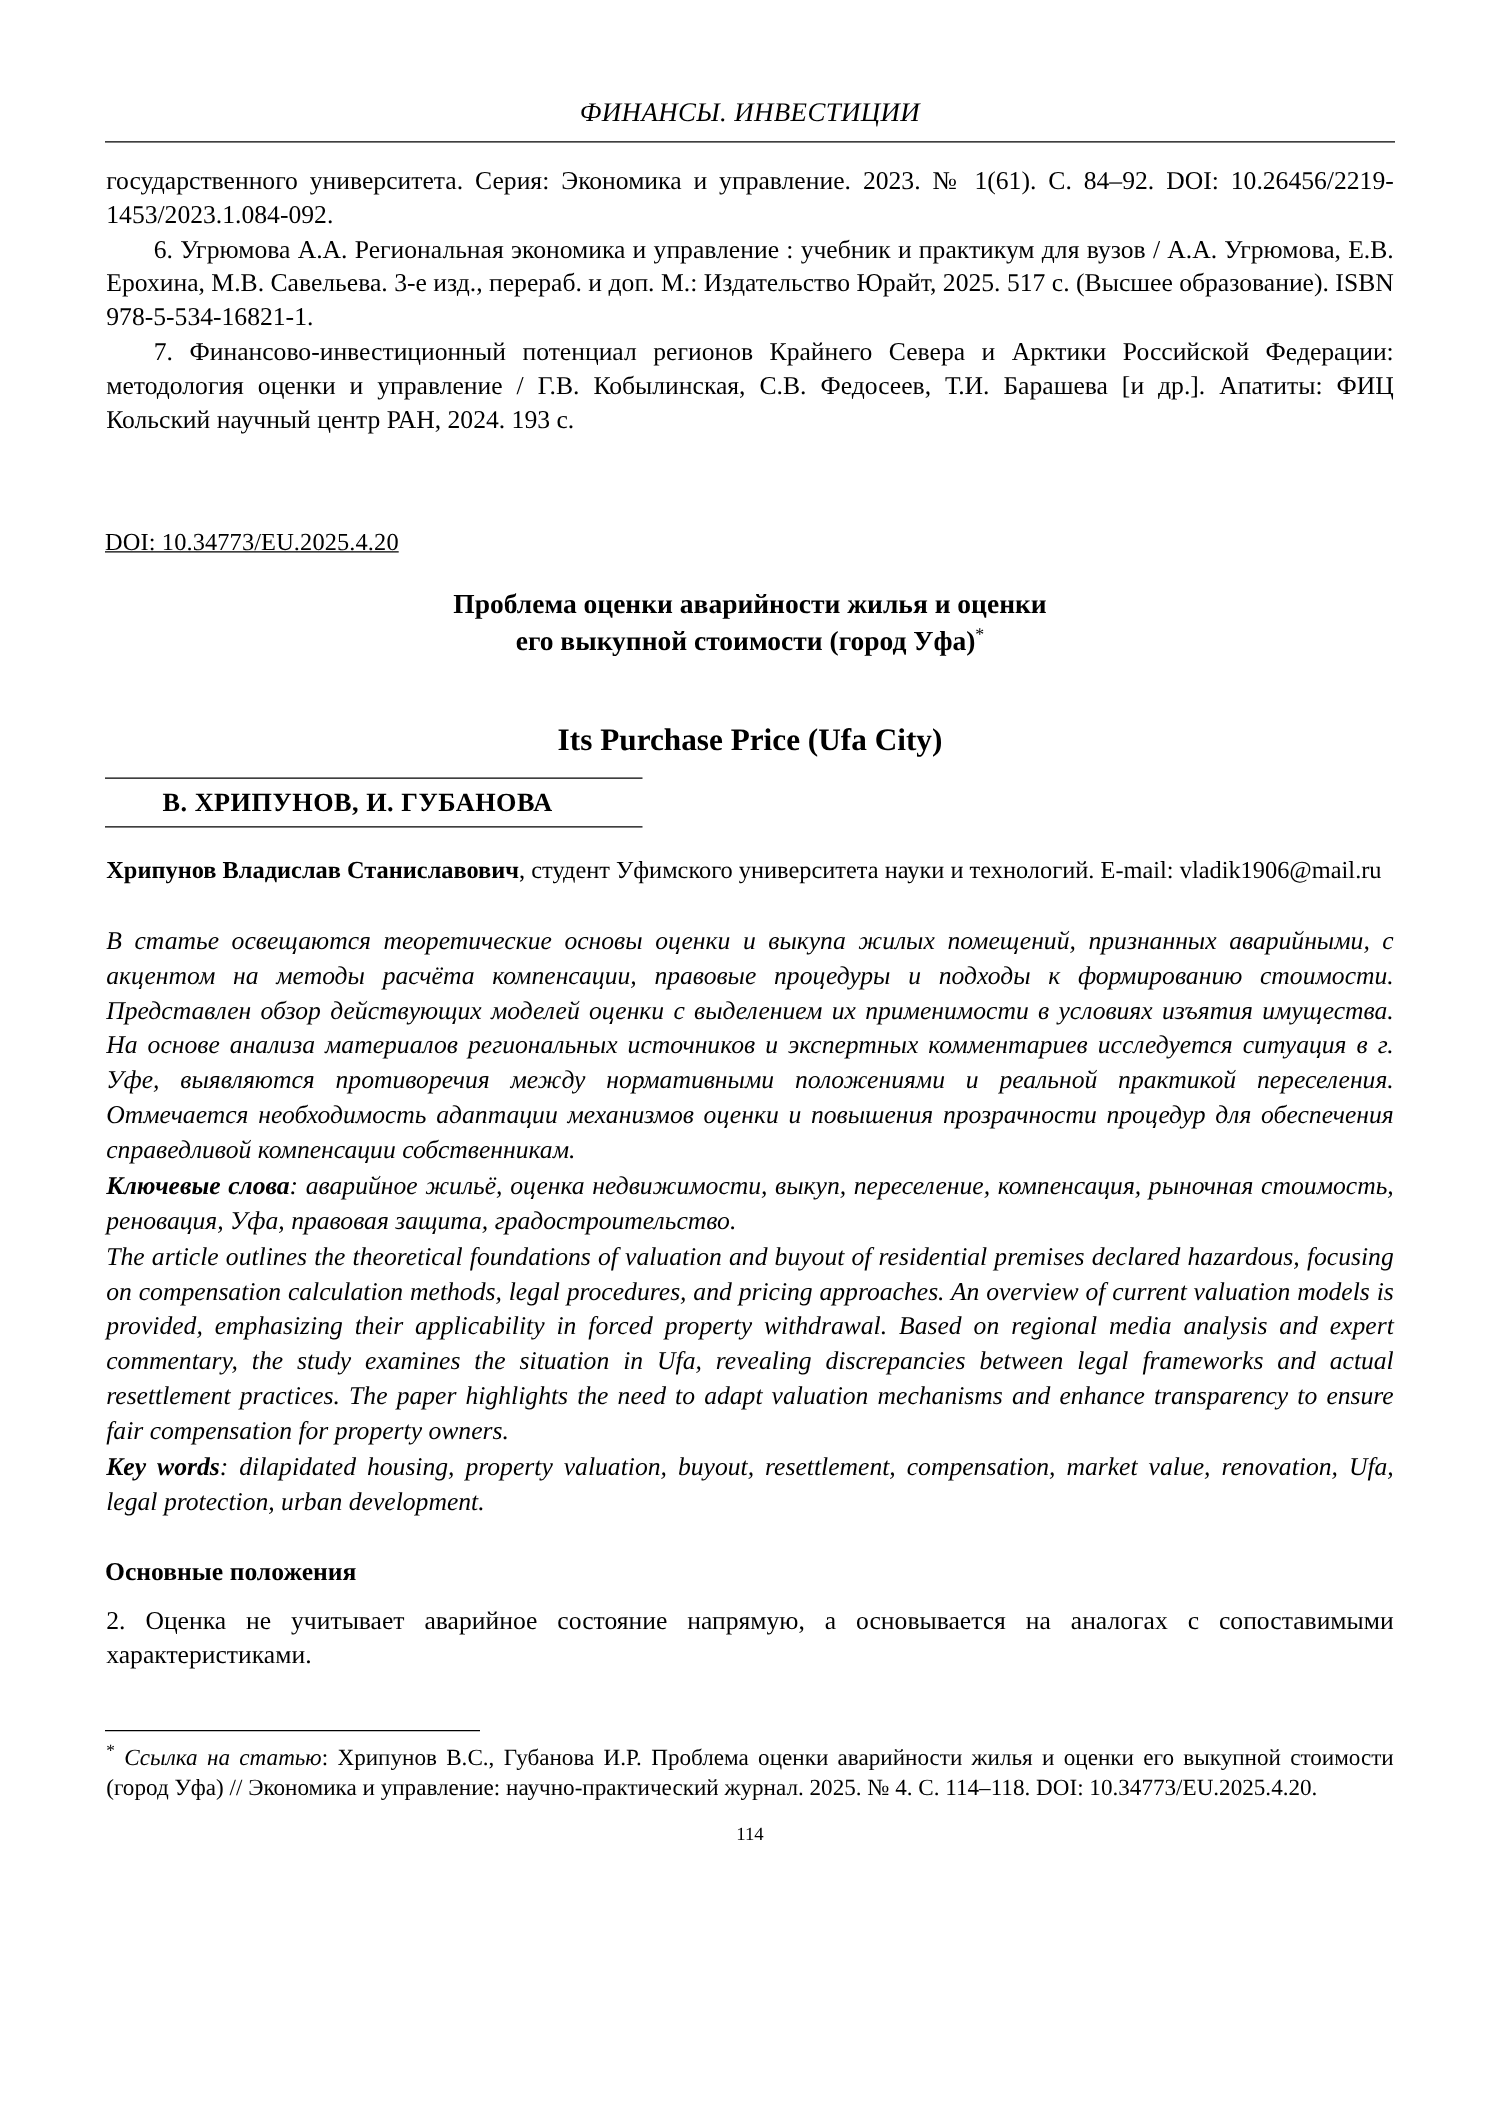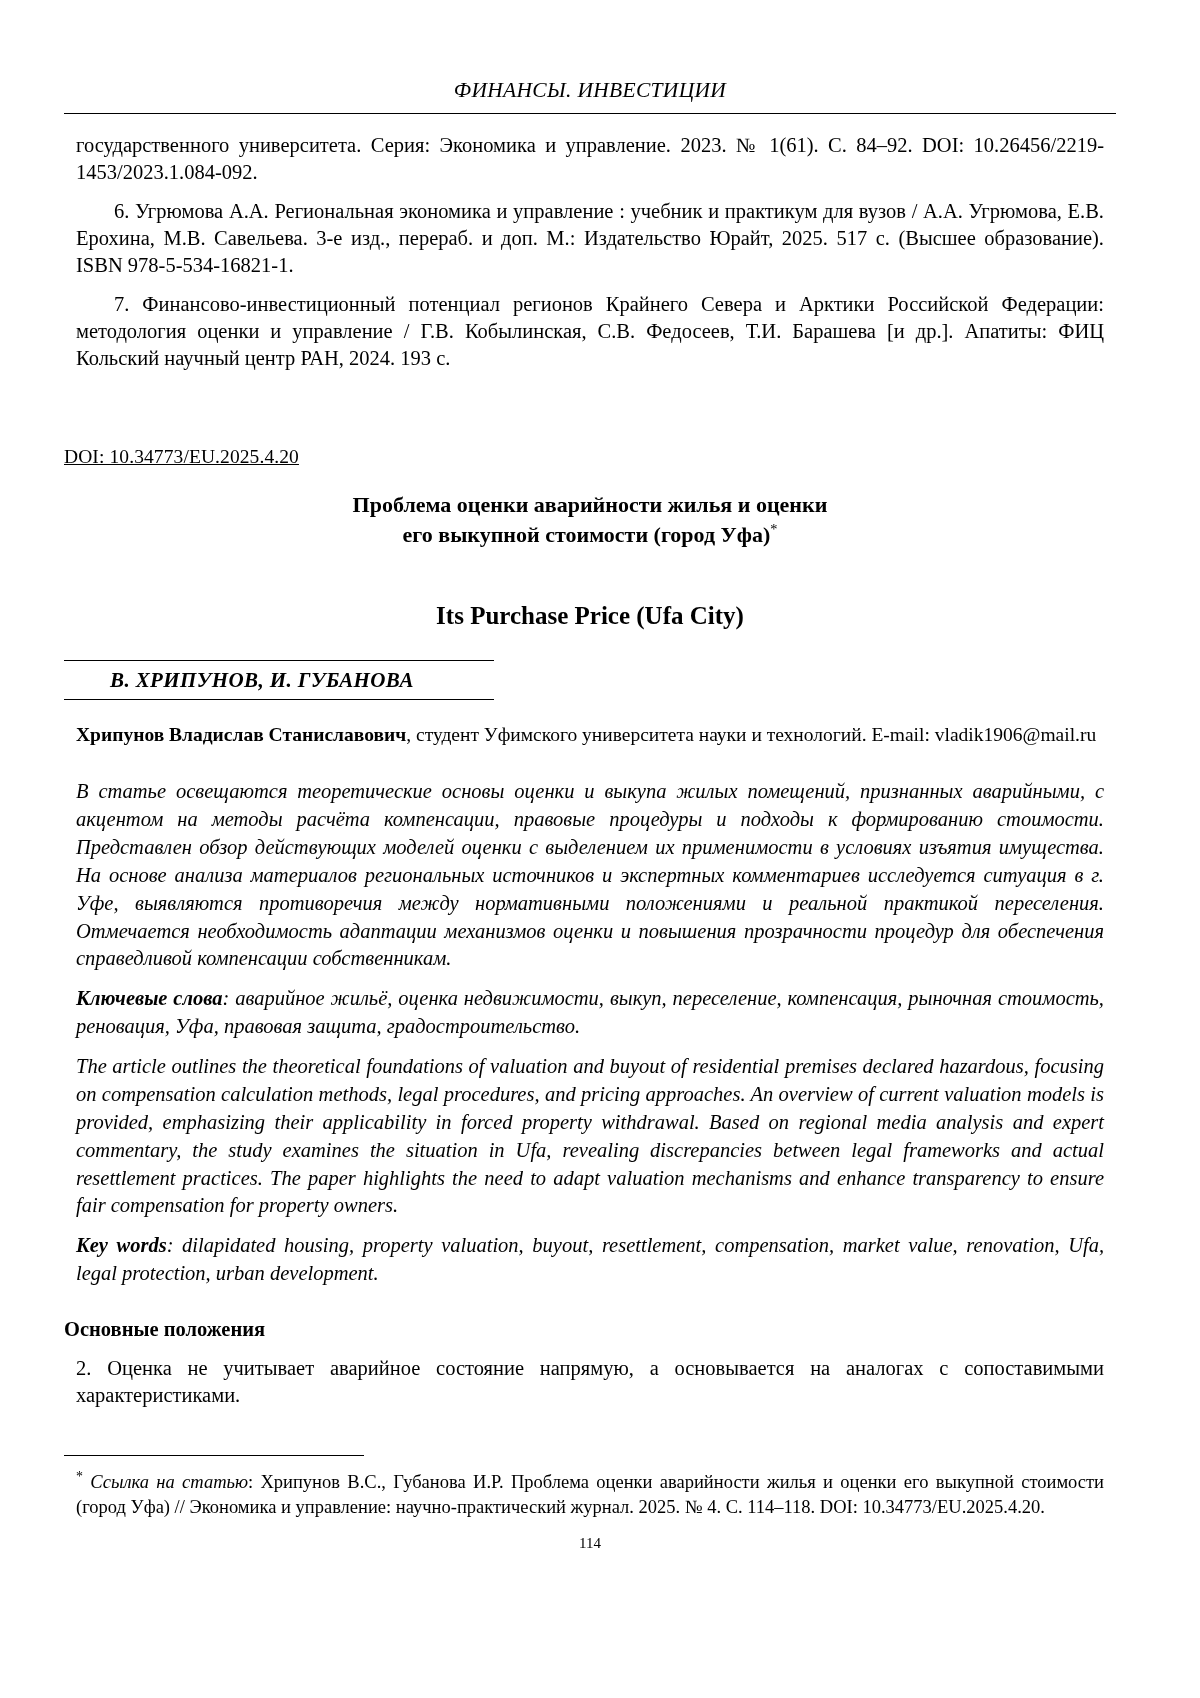--- a/index.html
+++ b/index.html
@@ -11,38 +11,38 @@
     width: 1200px;
     min-height: 1698px;
     font-family: "Liberation Serif", "DejaVu Serif", serif;
     color: #000000;
     -webkit-font-smoothing: antialiased;
   }
   .page {
     width: 1200px;
     min-height: 1698px;
     box-sizing: border-box;
-    padding: 78px 84px 40px 64px;
+    padding: 78px 84px 40px 84px;
     position: relative;
   }
   .running-head {
     text-align: center;
     font-style: italic;
     font-size: 21.5px;
     letter-spacing: 0.3px;
     margin: 0 0 10px 0;
   }
   .rule-full {
     border: 0;
     border-top: 1.4px solid #000;
     margin: 0 0 18px 0;
     width: 100%;
   }
   p {
-    margin: 12px;
+    margin: 1px;
   }
   .ref-block p {
     font-size: 20.5px;
     line-height: 1.32;
     text-align: justify;
     text-justify: inter-word;
   }
   .ref-block p.first {
     text-indent: 0;
   }
@@ -70,22 +70,21 @@
     text-align: center;
     line-height: 1.34;
     margin: 16px 0 0 0;
   }
   sup.asterisk {
     font-size: 0.65em;
     vertical-align: super;
     font-weight: normal;
   }
   .authors-wrap {
-    margin-top: 28px;
-    font-style: italic;
+    margin-top: 12px;
   }
   .authors-rule {
     border: 0;
     border-top: 1.3px solid #000;
     margin: 0;
     width: 430px;
   }
   .authors-line {
     font-size: 21px;
     font-weight: bold;

